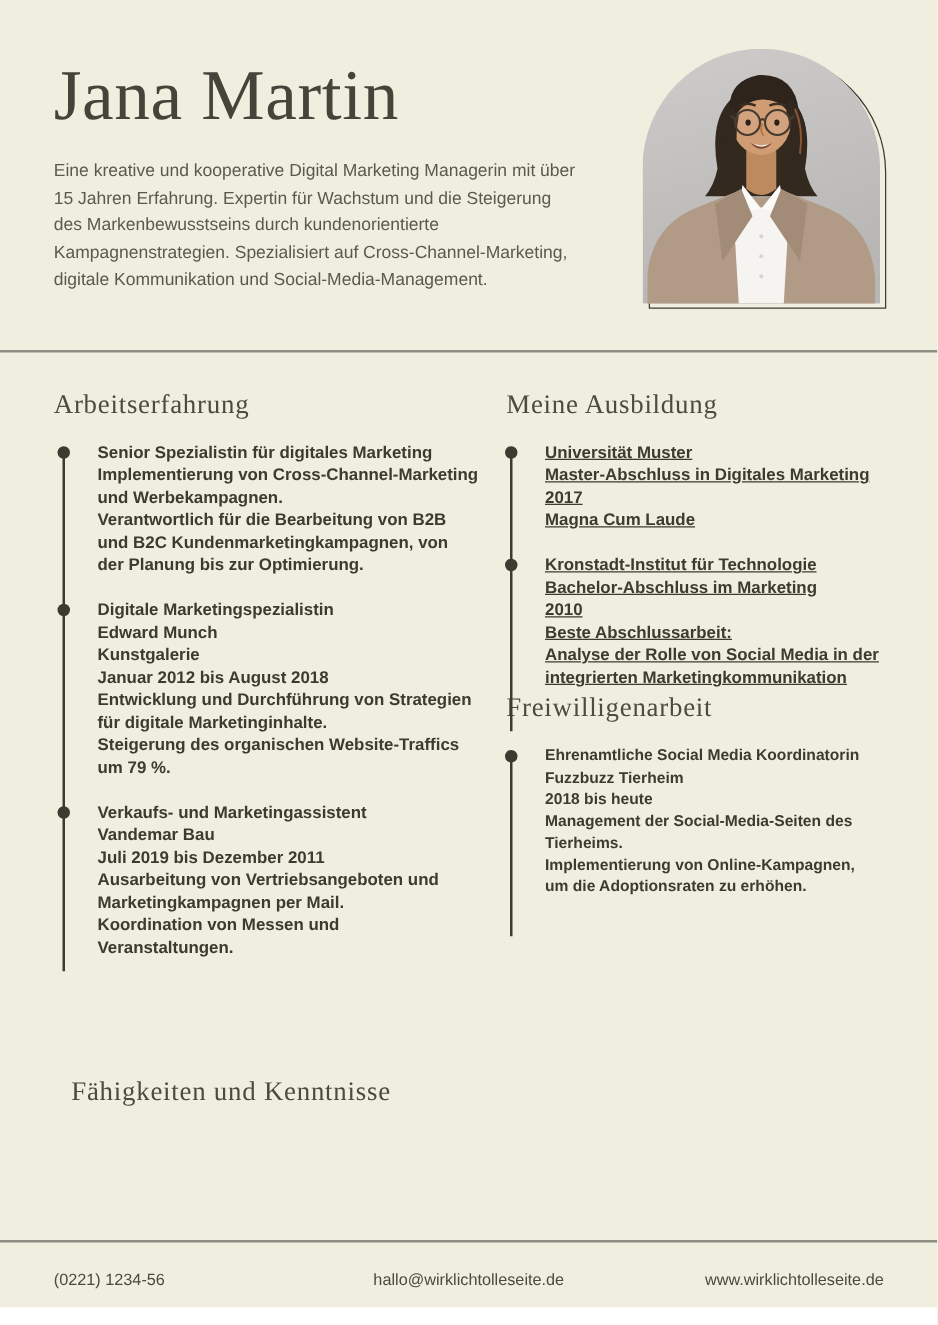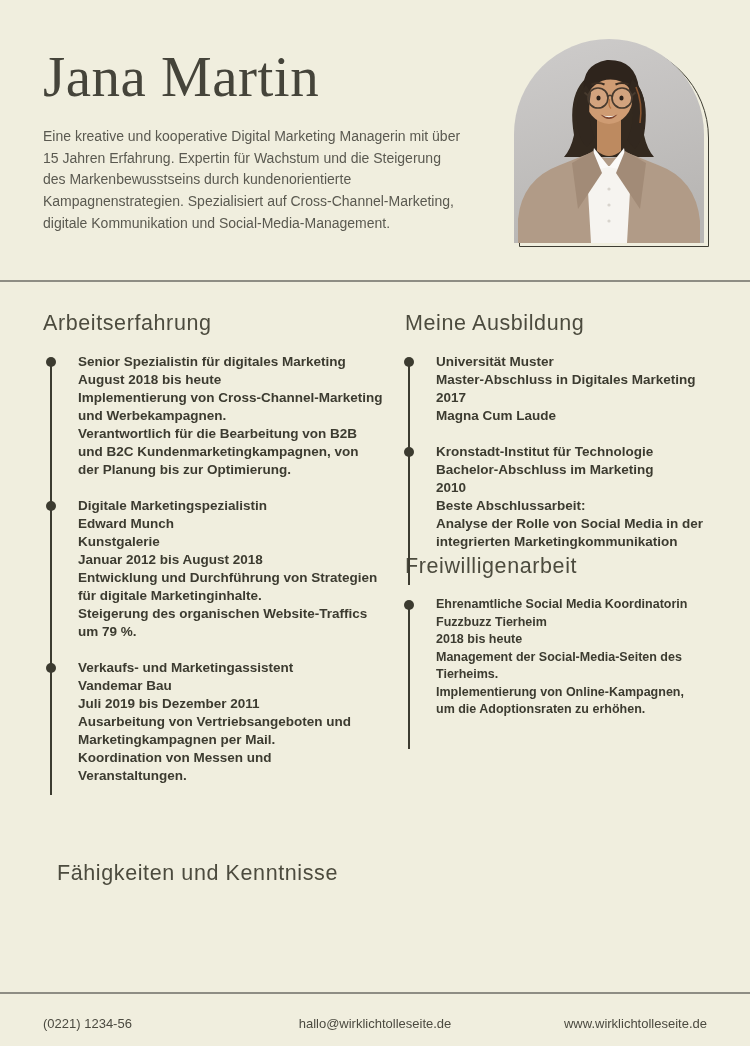--- a/index.html
+++ b/index.html
@@ -44,21 +44,21 @@
   .photo svg { display:block; }
   .divider {
     position: absolute; left: 0; width: 750px; height: 2px;
     background: #8e8d84;
   }
   .divider-top { top: 280px; }
   .divider-bottom { top: 992px; }
   
   .section-title {
     margin: 0 0 15px 0;
-    font-family: Liberation Sans, sans-serif;
+    font-family: Liberation Serif, serif;
     font-weight: 400;
     font-size: 21.5px;
     line-height: 30px;
     letter-spacing: 0.6px;
     color: #4c4b3e;
   }
   
   .col-left  { position: absolute; left: 43px;  top: 308px; width: 345px; }
   .col-right { position: absolute; left: 405px; top: 308px; width: 315px; }
   
@@ -79,21 +79,21 @@
     width: 10px; height: 10px; border-radius: 50%;
     background: #3c3b30;
   }
   .t-text {
     width: 305px;
     font-size: 13.5px; line-height: 18px;
     font-weight: 700;
     color: #3c3b30;
   }
   .timeline-edu { --pad: 31px; --ext: 34px; }
-  .timeline-edu .t-text { width: 272px; }
+  .timeline-edu .t-text { width: 272px; text-decoration: underline; }
   .timeline-vol { --pad: 31px; --ext: 30px; }
   .timeline-vol .t-text { width: 256px; font-size: 12.5px; line-height: 17.5px; }
   .vol-title { }
   
   .skills { position: absolute; left: 57px; top: 836px; width: 340px; margin-top: 22px; }
   .skills .section-title { margin-bottom: 9px; }
   .skills ul { margin: 0; padding-left: 45px; list-style: disc; }
   .skills li {
     font-size: 14px; line-height: 19px;
     color: #504f46;
@@ -176,21 +176,20 @@
   <div class="divider divider-top"></div>
 
   <div class="col-left">
     <h2 class="section-title">Arbeitserfahrung</h2>
     <div class="timeline">
 
         <div class="t-item">
           <span class="t-dot"></span>
           <div class="t-text">
             <div>Senior Spezialistin für digitales Marketing</div>
-            <div>August 2018 bis heute</div>
             <div>Implementierung von Cross-Channel-Marketing und Werbekampagnen.</div>
             <div>Verantwortlich für die Bearbeitung von B2B und B2C Kundenmarketingkampagnen, von der Planung bis zur Optimierung.</div>
           </div>
         </div>
 
         <div class="t-item">
           <span class="t-dot"></span>
           <div class="t-text">
             <div>Digitale Marketingspezialistin</div>
             <div>Edward Munch</div>

